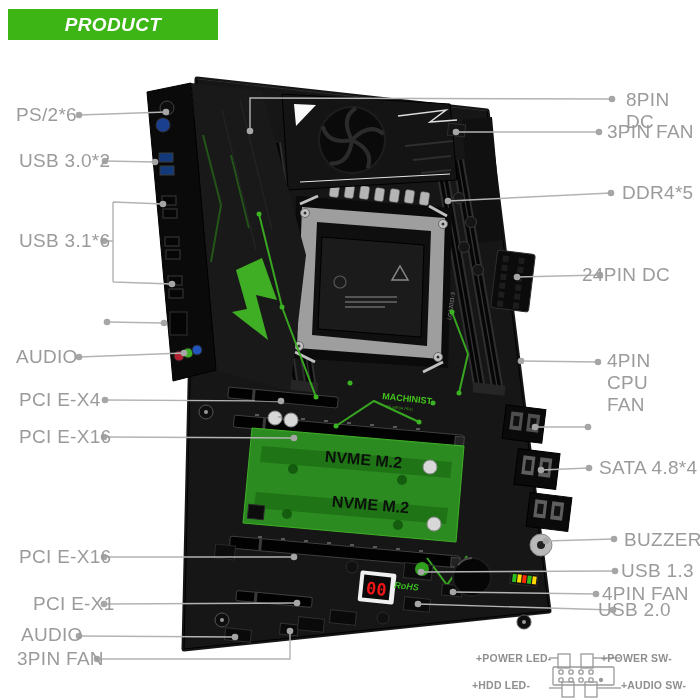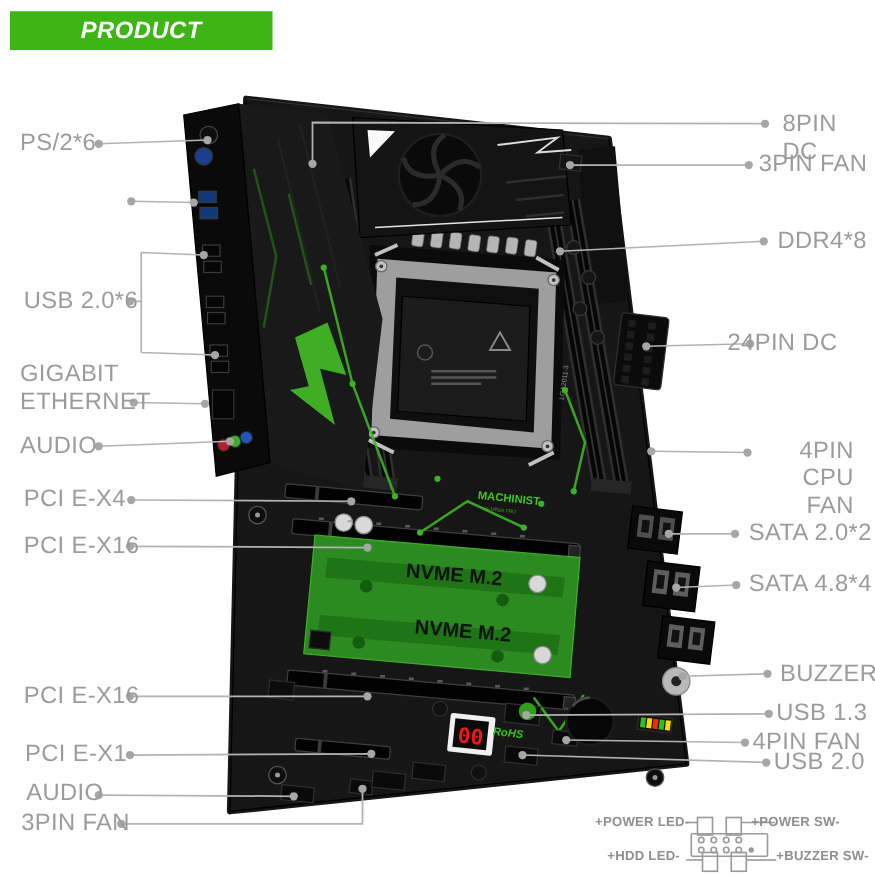--- a/index.html
+++ b/index.html
@@ -2,23 +2,23 @@
 <html><head>
 <meta charset="utf-8">
 <style>
   html,body{margin:0;padding:0;background:#ffffff;}
   body{width:700px;height:700px;overflow:hidden;font-family:"Liberation Sans",sans-serif;position:relative;}
   .stage{position:absolute;left:0;top:0;width:700px;height:700px;}
   svg.art{position:absolute;left:0;top:0;}
   .banner{position:absolute;left:8px;top:9px;width:210px;height:31px;background:#3CB515;color:#ffffff;
           font-style:italic;font-weight:bold;font-size:19px;line-height:31px;text-align:center;letter-spacing:.4px;}
   .lbl{position:absolute;color:#9B9B9B;font-size:19px;line-height:22px;letter-spacing:.3px;white-space:pre-line;}
-  .lbl.ra{text-align:right;}
+  .lbl.ra{text-align:left;}
   .fp{position:absolute;color:#8F8F8F;font-size:10.5px;font-weight:bold;letter-spacing:.2px;white-space:nowrap;}
-  .fp.ra{text-align:right;}
+  .fp.ra{text-align:left;}
 </style>
 </head>
 <body>
 
 <div class="stage">
 
 <svg class="art" width="700" height="700" viewBox="0 0 700 700">
 
   <g>
     <polygon points="197,79 487,111 549,611 184,649" fill="#161616" stroke="#161616" stroke-width="5" stroke-linejoin="round"></polygon>
@@ -392,42 +392,40 @@
     <path d="M549,658 L558,658"></path>
     <path d="M620,658 L593,658"></path>
     <path d="M549,688 L562,688"></path>
     <path d="M621,688 L597,688"></path>
   </g>
 </svg>
 
   <div class="banner">PRODUCT PARAMETER</div>
 
   <div class="lbl" style="left:16px;top:104px">PS/2*6</div>
-  <div class="lbl" style="left:19px;top:230px">USB 2.0*6</div>
-  <div class="lbl" style="left:16px;top:289px">GIGABIT
-ETHERNET</div>
+  <div class="lbl" style="left:19px;top:150px">USB 3.0*2</div>
+  <div class="lbl" style="left:19px;top:230px">USB 3.1*6</div>
   <div class="lbl" style="left:16px;top:346px">AUDIO</div>
   <div class="lbl" style="left:19px;top:389px">PCI E-X4</div>
   <div class="lbl" style="left:19px;top:426px">PCI E-X16</div>
   <div class="lbl" style="left:19px;top:546px">PCI E-X16</div>
-  <div class="lbl" style="left:20px;top:593px">PCI E-X1</div>
+  <div class="lbl" style="left:33px;top:593px">PCI E-X1</div>
   <div class="lbl" style="left:21px;top:624px">AUDIO</div>
   <div class="lbl" style="left:17px;top:648px">3PIN FAN</div>
 
   <div class="lbl" style="left:626px;top:89px">8PIN DC</div>
   <div class="lbl" style="left:607px;top:121px">3PIN FAN</div>
-  <div class="lbl" style="left:622px;top:182px">DDR4*8</div>
+  <div class="lbl" style="left:622px;top:182px">DDR4*5</div>
   <div class="lbl" style="left:582px;top:264px">24PIN DC</div>
   <div class="lbl ra" style="left:607px;top:350px;width:76px">4PIN CPU
 FAN</div>
-  <div class="lbl" style="left:599px;top:416px">SATA 2.0*2</div>
   <div class="lbl" style="left:599px;top:457px">SATA 4.8*4</div>
   <div class="lbl" style="left:624px;top:529px">BUZZER</div>
   <div class="lbl" style="left:621px;top:560px">USB 1.3</div>
   <div class="lbl" style="left:602px;top:583px">4PIN FAN</div>
-  <div class="lbl" style="left:619px;top:599px">USB 2.0</div>
+  <div class="lbl" style="left:598px;top:599px">USB 2.0</div>
 
   <div class="fp ra" style="left:476px;top:652px;width:72px">+POWER LED-</div>
   <div class="fp ra" style="left:472px;top:679px;width:72px">+HDD LED-</div>
   <div class="fp" style="left:601px;top:652px">+POWER SW-</div>
-  <div class="fp" style="left:621px;top:679px">+BUZZER SW-</div>
+  <div class="fp" style="left:621px;top:679px">+AUDIO SW-</div>
 
 </div>
 
 </body></html>

